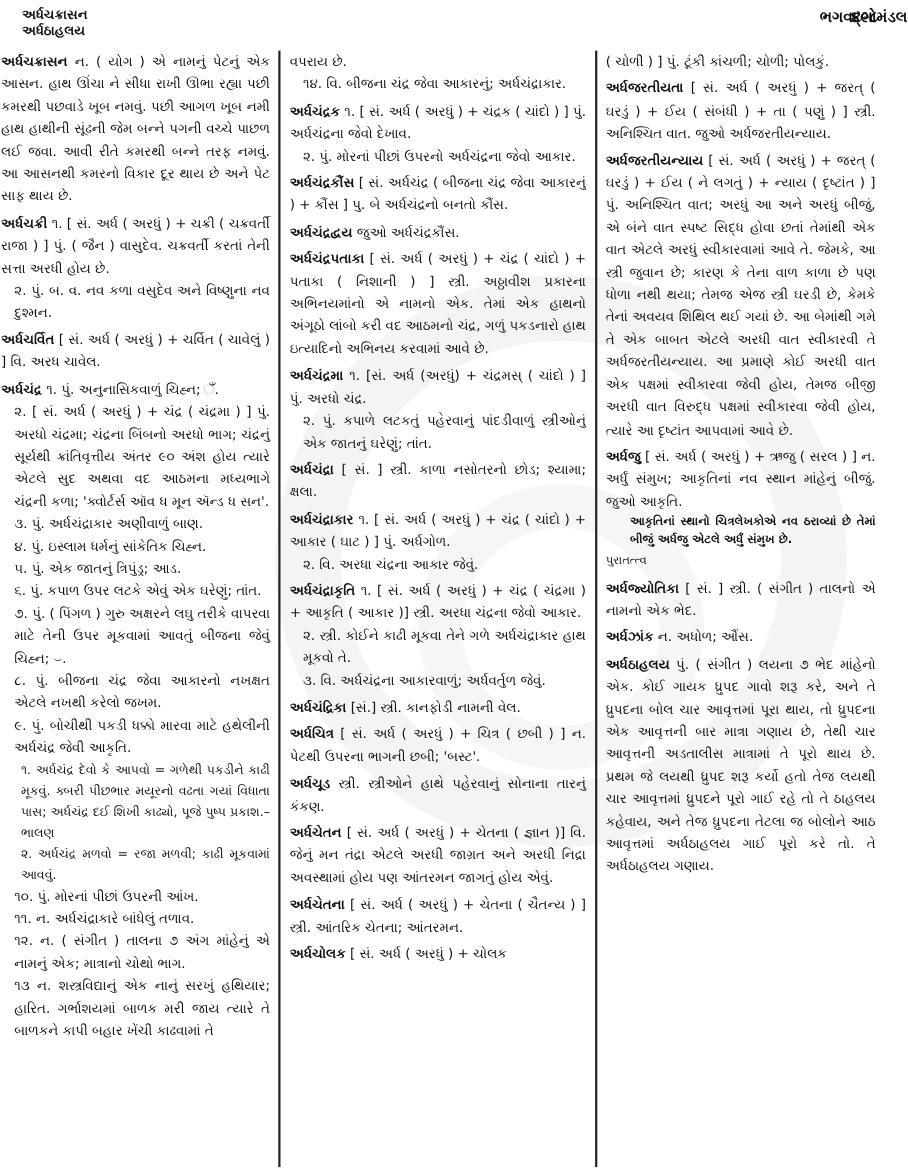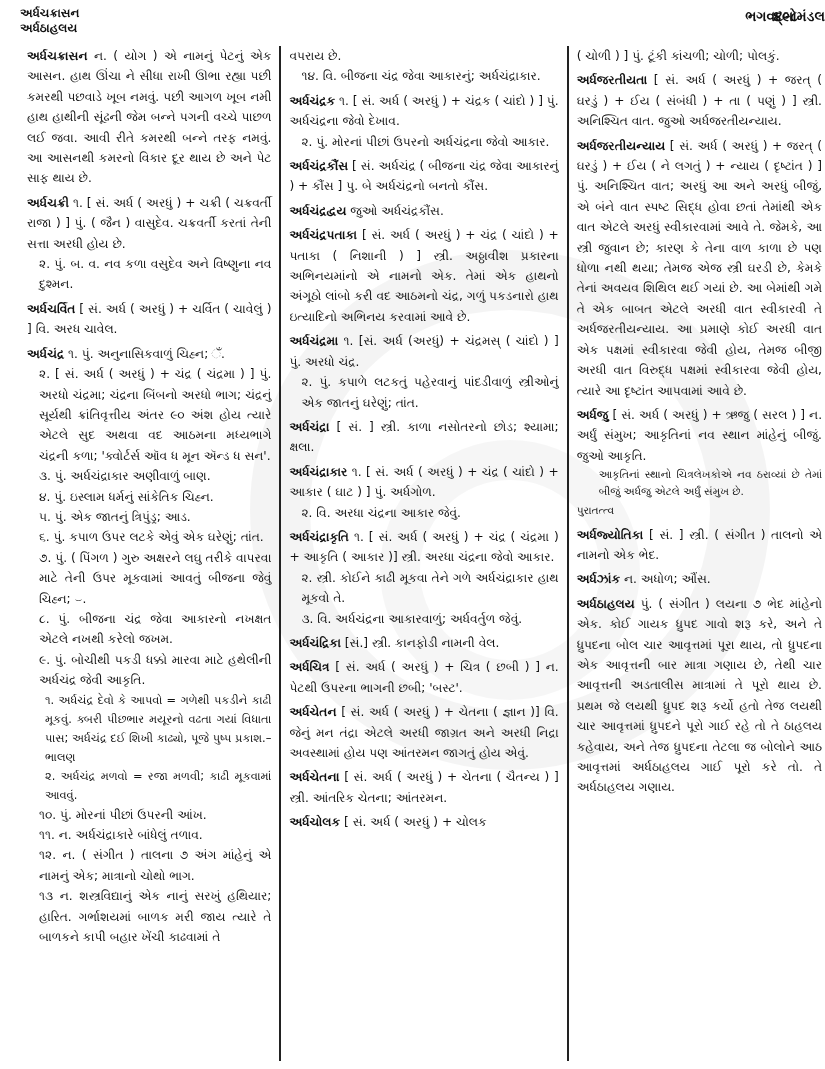--- a/index.html
+++ b/index.html
@@ -21,36 +21,36 @@
     border: 40px solid rgba(0,0,0,0.035);
     box-sizing: border-box; pointer-events: none;
   }
   .header {
     position: absolute; left: 0; top: 0; width: 825px; height: 42px;
   }
   .guide { position: absolute; left: 20px; top: 6px; font-size: 12px; font-weight: bold; line-height: 15px; }
   .title { position: absolute; left: 0; width: 825px; top: 8px; text-align: right; font-size: 14px; font-weight: bold; }
   .pageno { position: absolute; right: 27px; top: 8px; font-size: 14px; font-weight: bold; }
   .columns {
-    position: absolute; top: 46px; left: 27px; width: 795px; height: 1015px;
+    position: absolute; top: 46px; left: 1px; width: 795px; height: 1015px;
     display: flex;
   }
   .col {
     box-sizing: border-box; height: 100%;
     padding: 0 8px; font-size: 12.2px; line-height: 20.4px;
     text-align: justify; overflow: hidden;
   }
   .col.c1 { width: 264px; padding-left: 0; }
   .col.c2 { width: 302px; border-left: 2px solid #222; border-right: 2px solid #222; }
   .col.c3 { width: 265px; padding-right: 0; }
   .entry { margin-bottom: 4px; }
   .hw { font-weight: bold; }
   .sub { padding-left: 12px; display: block; }
   .quote { display: block; padding-left: 18px; font-size: 11.4px; line-height: 19px; }
-  .quote.small { font-size: 10.6px; line-height: 17px; padding-left: 22px; }
+  .quote.small { font-size: 10.6px; line-height: 17px; padding-left: 22px; font-weight: bold; }
   .src { display: block; text-align: left; font-size: 10.6px; }
 </style>
 </head>
 <body>
 
 <div class="watermark"></div>
 <div class="watermark2"></div>
 
 <div class="header">
   <div class="guide">
@@ -73,20 +73,21 @@
       <div class="entry"><span class="hw">અર્ધચંદ્રક</span> <span>૧. [ સં. અર્ધ ( અરધું ) + ચંદ્રક ( ચાંદો ) ] પું. અર્ધચંદ્રના જેવો દેખાવ.</span><span class="sub">૨. પું. મોરનાં પીછાં ઉપરનો અર્ધચંદ્રના જેવો આકાર.</span></div>
       <div class="entry"><span class="hw">અર્ધચંદ્રકૌંસ</span> <span>[ સં. અર્ધચંદ્ર ( બીજના ચંદ્ર જેવા આકારનું ) + કૌંસ ] પુ. બે અર્ધચંદ્રનો બનતો કૌંસ.</span></div>
       <div class="entry"><span class="hw">અર્ધચંદ્રદ્વય</span> <span>જુઓ અર્ધચંદ્રકૌંસ.</span></div>
       <div class="entry"><span class="hw">અર્ધચંદ્રપતાકા</span> <span>[ સં. અર્ધ ( અરધું ) + ચંદ્ર ( ચાંદો ) + પતાકા ( નિશાની ) ] સ્ત્રી. અઠ્ઠાવીશ પ્રકારના અભિનયમાંનો એ નામનો એક. તેમાં એક હાથનો અંગૂઠો લાંબો કરી વદ આઠમનો ચંદ્ર, ગળું પકડનારો હાથ ઇત્યાદિનો અભિનય કરવામાં આવે છે.</span></div>
       <div class="entry"><span class="hw">અર્ધચંદ્રમા</span> <span>૧. [સં. અર્ધ (અરધું) + ચંદ્રમસ્ ( ચાંદો ) ] પું. અરધો ચંદ્ર.</span><span class="sub">૨. પું. કપાળે લટકતું પહેરવાનું પાંદડીવાળું સ્ત્રીઓનું એક જાતનું ઘરેણું; તાંત.</span></div>
       <div class="entry"><span class="hw">અર્ધચંદ્રા</span> <span>[ સં. ] સ્ત્રી. કાળા નસોતરનો છોડ; શ્યામા; ક્ષલા.</span></div>
       <div class="entry"><span class="hw">અર્ધચંદ્રાકાર</span> <span>૧. [ સં. અર્ધ ( અરધું ) + ચંદ્ર ( ચાંદો ) + આકાર ( ઘાટ ) ] પું. અર્ધગોળ.</span><span class="sub">૨. વિ. અરધા ચંદ્રના આકાર જેવું.</span></div>
       <div class="entry"><span class="hw">અર્ધચંદ્રાકૃતિ</span> <span>૧. [ સં. અર્ધ ( અરધું ) + ચંદ્ર ( ચંદ્રમા ) + આકૃતિ ( આકાર )] સ્ત્રી. અરધા ચંદ્રના જેવો આકાર.</span><span class="sub">૨. સ્ત્રી. કોઈને કાઢી મૂકવા તેને ગળે અર્ધચંદ્રાકાર હાથ મૂકવો તે.</span><span class="sub">૩. વિ. અર્ધચંદ્રના આકારવાળું; અર્ધવર્તુળ જેવું.</span></div>
       <div class="entry"><span class="hw">અર્ધચંદ્રિકા</span> <span>[સં.] સ્ત્રી. કાનફોડી નામની વેલ.</span></div>
       <div class="entry"><span class="hw">અર્ધચિત્ર</span> <span>[ સં. અર્ધ ( અરધું ) + ચિત્ર ( છબી ) ] ન. પેટથી ઉપરના ભાગની છબી; 'બસ્ટ'.</span></div>
+      <div class="entry"><span class="hw">અર્ધચૂડ</span> <span>સ્ત્રી. સ્ત્રીઓને હાથે પહેરવાનું સોનાના તારનું કંકણ.</span></div>
       <div class="entry"><span class="hw">અર્ધચેતન</span> <span>[ સં. અર્ધ ( અરધું ) + ચેતના ( જ્ઞાન )] વિ. જેનું મન તંદ્રા એટલે અરધી જાગ્રત અને અરધી નિદ્રા અવસ્થામાં હોય પણ આંતરમન જાગતું હોય એવું.</span></div>
       <div class="entry"><span class="hw">અર્ધચેતના</span> <span>[ સં. અર્ધ ( અરધું ) + ચેતના ( ચૈતન્ય ) ] સ્ત્રી. આંતરિક ચેતના; આંતરમન.</span></div>
       <div class="entry"><span class="hw">અર્ધચોલક</span> <span>[ સં. અર્ધ ( અરધું ) + ચોલક</span></div>
     </div>
   <div class="col c3">
       <div class="entry"><span>( ચોળી ) ] પું. ટૂંકી કાંચળી; ચોળી; પોલકું.</span></div>
       <div class="entry"><span class="hw">અર્ધજરતીયતા</span> <span>[ સં. અર્ધ ( અરધું ) + જરત્ ( ઘરડું ) + ઈય ( સંબંધી ) + તા ( પણું ) ] સ્ત્રી. અનિશ્ચિત વાત. જુઓ અર્ધજરતીયન્યાય.</span></div>
       <div class="entry"><span class="hw">અર્ધજરતીયન્યાય</span> <span>[ સં. અર્ધ ( અરધું ) + જરત્ ( ઘરડું ) + ઈય ( ને લગતું ) + ન્યાય ( દૃષ્ટાંત ) ] પું. અનિશ્ચિત વાત; અરધું આ અને અરધું બીજું, એ બંને વાત સ્પષ્ટ સિદ્ધ હોવા છતાં તેમાંથી એક વાત એટલે અરધું સ્વીકારવામાં આવે તે. જેમકે, આ સ્ત્રી જુવાન છે; કારણ કે તેના વાળ કાળા છે પણ ધોળા નથી થયા; તેમજ એજ સ્ત્રી ઘરડી છે, કેમકે તેનાં અવયવ શિથિલ થઈ ગયાં છે. આ બેમાંથી ગમે તે એક બાબત એટલે અરધી વાત સ્વીકારવી તે અર્ધજરતીયન્યાય. આ પ્રમાણે કોઈ અરધી વાત એક પક્ષમાં સ્વીકારવા જેવી હોય, તેમજ બીજી અરધી વાત વિરુદ્ધ પક્ષમાં સ્વીકારવા જેવી હોય, ત્યારે આ દૃષ્ટાંત આપવામાં આવે છે.</span></div>
       <div class="entry"><span class="hw">અર્ધજુ</span> <span>[ સં. અર્ધ ( અરધું ) + ઋજુ ( સરલ ) ] ન. અર્ધું સંમુખ; આકૃતિનાં નવ સ્થાન માંહેનું બીજું. જુઓ આકૃતિ.</span><span class="quote small">આકૃતિનાં સ્થાનો ચિત્રલેખકોએ નવ ઠરાવ્યાં છે તેમાં બીજું અર્ધજુ એટલે અર્ધું સંમુખ છે.</span><span class="src">પુરાતત્ત્વ</span></div>
       <div class="entry"><span class="hw">અર્ધજ્યોતિકા</span> <span>[ સં. ] સ્ત્રી. ( સંગીત ) તાલનો એ નામનો એક ભેદ.</span></div>

